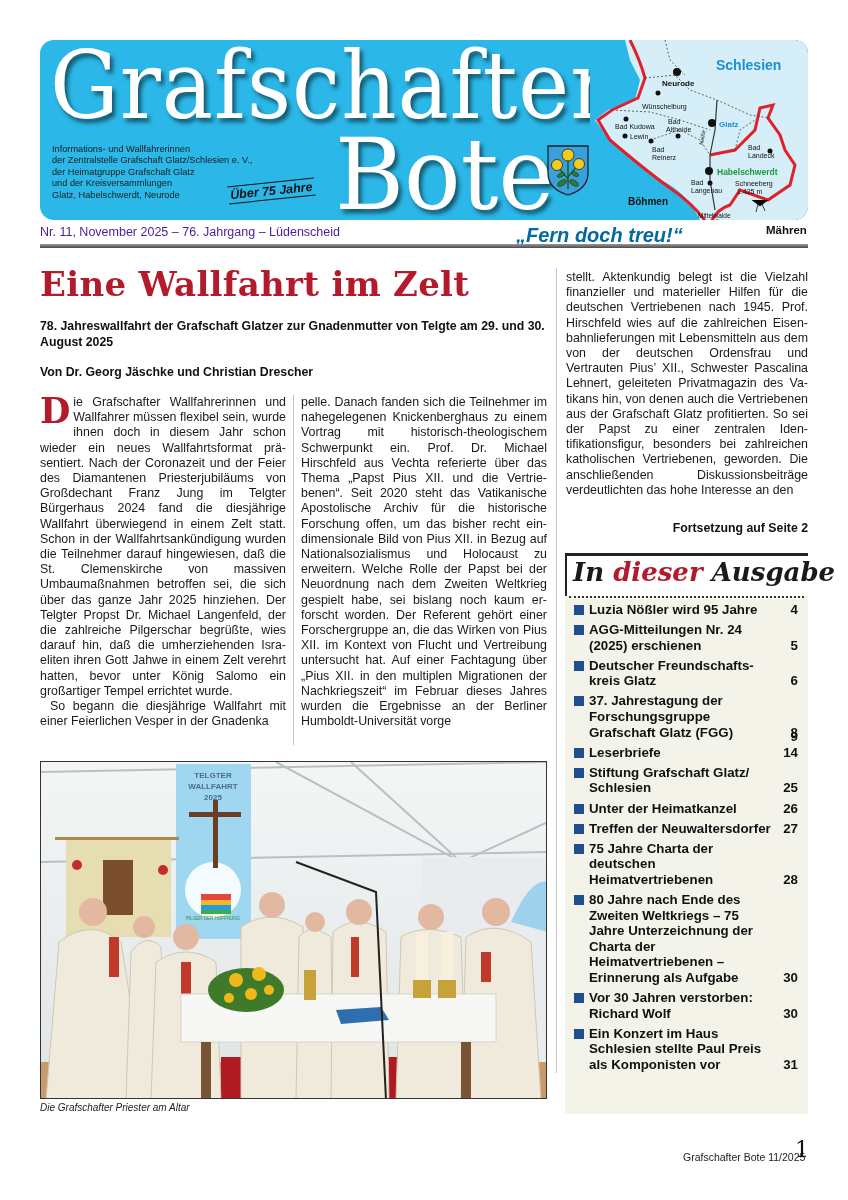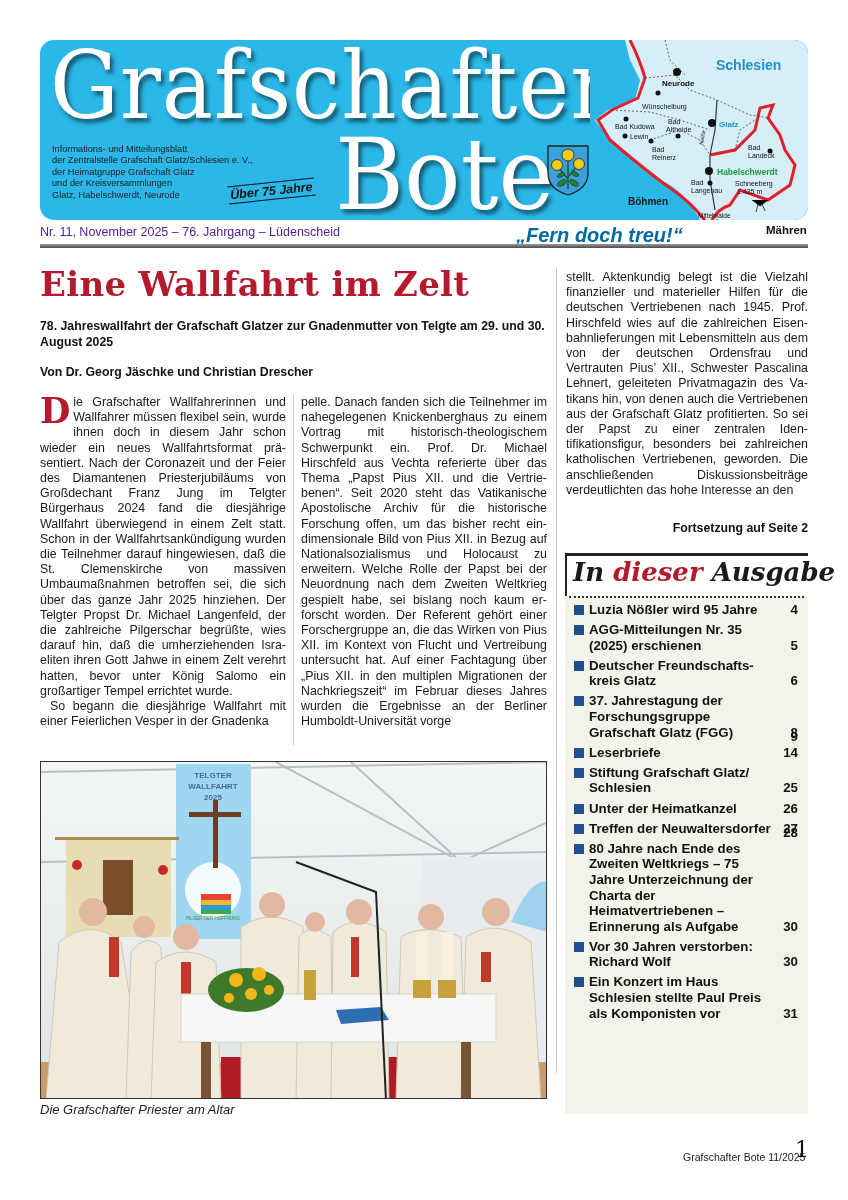--- a/index.html
+++ b/index.html
@@ -91,21 +91,21 @@
     font-family: "Liberation Sans", sans-serif; font-weight: bold; font-size: 12.3px; color: #111;
   }
 
   
   .photo {
     position: absolute; left: 40px; top: 761px; width: 507px; height: 338px;
     border: 1px solid #333; overflow: hidden; background: #22c55e;
   }
   .caption {
     position: absolute; left: 40px; top: 1102px;
-    font-family: "Liberation Sans", sans-serif; font-style: italic; font-size: 13px; color: #222;
+    font-family: "Liberation Sans", sans-serif; font-style: italic; font-size: 10px; color: #222;
   }
 
   
   .toc {
     position: absolute; left: 565px; top: 553px; width: 243px; height: 561px;
     background: #f4f3ea;
   }
   .toc-topline { position: absolute; left: 0; top: 0; width: 243px; height: 3px; background: #222; }
   .toc-title {
     position: absolute; left: 8px; top: 4px; white-space: nowrap;
@@ -142,21 +142,21 @@
     position: absolute; left: 795px; top: 1137px;
     font-family: "DejaVu Serif", serif; font-size: 22px; color: #111;
   }
 </style>
 </head>
 <body>
 
 <div class="masthead">
   <div class="mast-title">Grafschafter</div>
   <div class="mast-info">
-    <div>Informations- und Mitteilungsblatt</div>
+    <div>Informations- und Wallfahrerinnen</div>
     <div>der Zentralstelle Grafschaft Glatz/Schlesien e. V.,</div>
     <div>der Heimatgruppe Grafschaft Glatz</div>
     <div>und der Kreisversammlungen</div>
     <div>Glatz, Habelschwerdt, Neurode</div>
   </div>
   <div class="mast-75">Über 75 Jahre</div>
   <div class="mast-bote">Bote</div>
 
   <svg class="coat" viewBox="0 0 46 54">
     <path d="M3 3 H43 V30 Q43 46 23 52 Q3 46 3 30 Z" fill="#3aa0dc" stroke="#222" stroke-width="1.3"></path>
@@ -357,29 +357,29 @@
 </div>
 <div class="caption">Die Grafschafter Priester am Altar</div>
 
 <div class="toc">
   <div class="toc-topline"></div>
   <div class="toc-titlebox"></div>
   <div class="toc-title"><span>In </span><span class="accent">dieser</span><span> Ausgabe</span></div>
   <div class="toc-dots"></div>
   <ul class="toc-list">
     <li class="toc-item"><span class="toc-bullet"></span><span>Luzia Nößler wird 95 Jahre</span><span class="toc-page">4</span></li>
-    <li class="toc-item"><span class="toc-bullet"></span><span>AGG-Mitteilungen Nr. 35 (2025) erschienen</span><span class="toc-page">5</span></li>
+    <li class="toc-item"><span class="toc-bullet"></span><span>AGG-Mitteilungen Nr. 24 (2025) erschienen</span><span class="toc-page">5</span></li>
     <li class="toc-item"><span class="toc-bullet"></span><span>Deutscher Freundschafts­kreis Glatz</span><span class="toc-page">6</span></li>
     <li class="toc-item"><span class="toc-bullet"></span><span>37. Jahrestagung der Forschungsgruppe Grafschaft Glatz (FGG)</span><span class="toc-page">8</span></li>
     <li class="toc-item"><span class="toc-bullet"></span><span class="toc-page">9</span></li>
     <li class="toc-item"><span class="toc-bullet"></span><span>Leserbriefe</span><span class="toc-page">14</span></li>
     <li class="toc-item"><span class="toc-bullet"></span><span>Stiftung Grafschaft Glatz/ Schlesien</span><span class="toc-page">25</span></li>
     <li class="toc-item"><span class="toc-bullet"></span><span>Unter der Heimatkanzel</span><span class="toc-page">26</span></li>
     <li class="toc-item"><span class="toc-bullet"></span><span>Treffen der Neuwaltersdorfer</span><span class="toc-page">27</span></li>
-    <li class="toc-item"><span class="toc-bullet"></span><span class="toc-page">28</span></li>
+    <li class="toc-item"><span class="toc-bullet"></span><span>75 Jahre Charta der deutschen Heimatvertriebenen</span><span class="toc-page">28</span></li>
     <li class="toc-item"><span class="toc-bullet"></span><span>80 Jahre nach Ende des Zwei­ten Weltkriegs – 75 Jahre Un­terzeichnung der Charta der Heimatvertriebenen – Erinne­rung als Aufgabe</span><span class="toc-page">30</span></li>
     <li class="toc-item"><span class="toc-bullet"></span><span>Vor 30 Jahren verstorben: Richard Wolf</span><span class="toc-page">30</span></li>
     <li class="toc-item"><span class="toc-bullet"></span><span>Ein Konzert im Haus Schlesien stellte Paul Preis als Komponisten vor</span><span class="toc-page">31</span></li>
   </ul>
 </div>
 
 <div class="footer-text">Grafschafter Bote 11/2025</div>
 <div class="page-num">1</div>
 
 </body></html>

